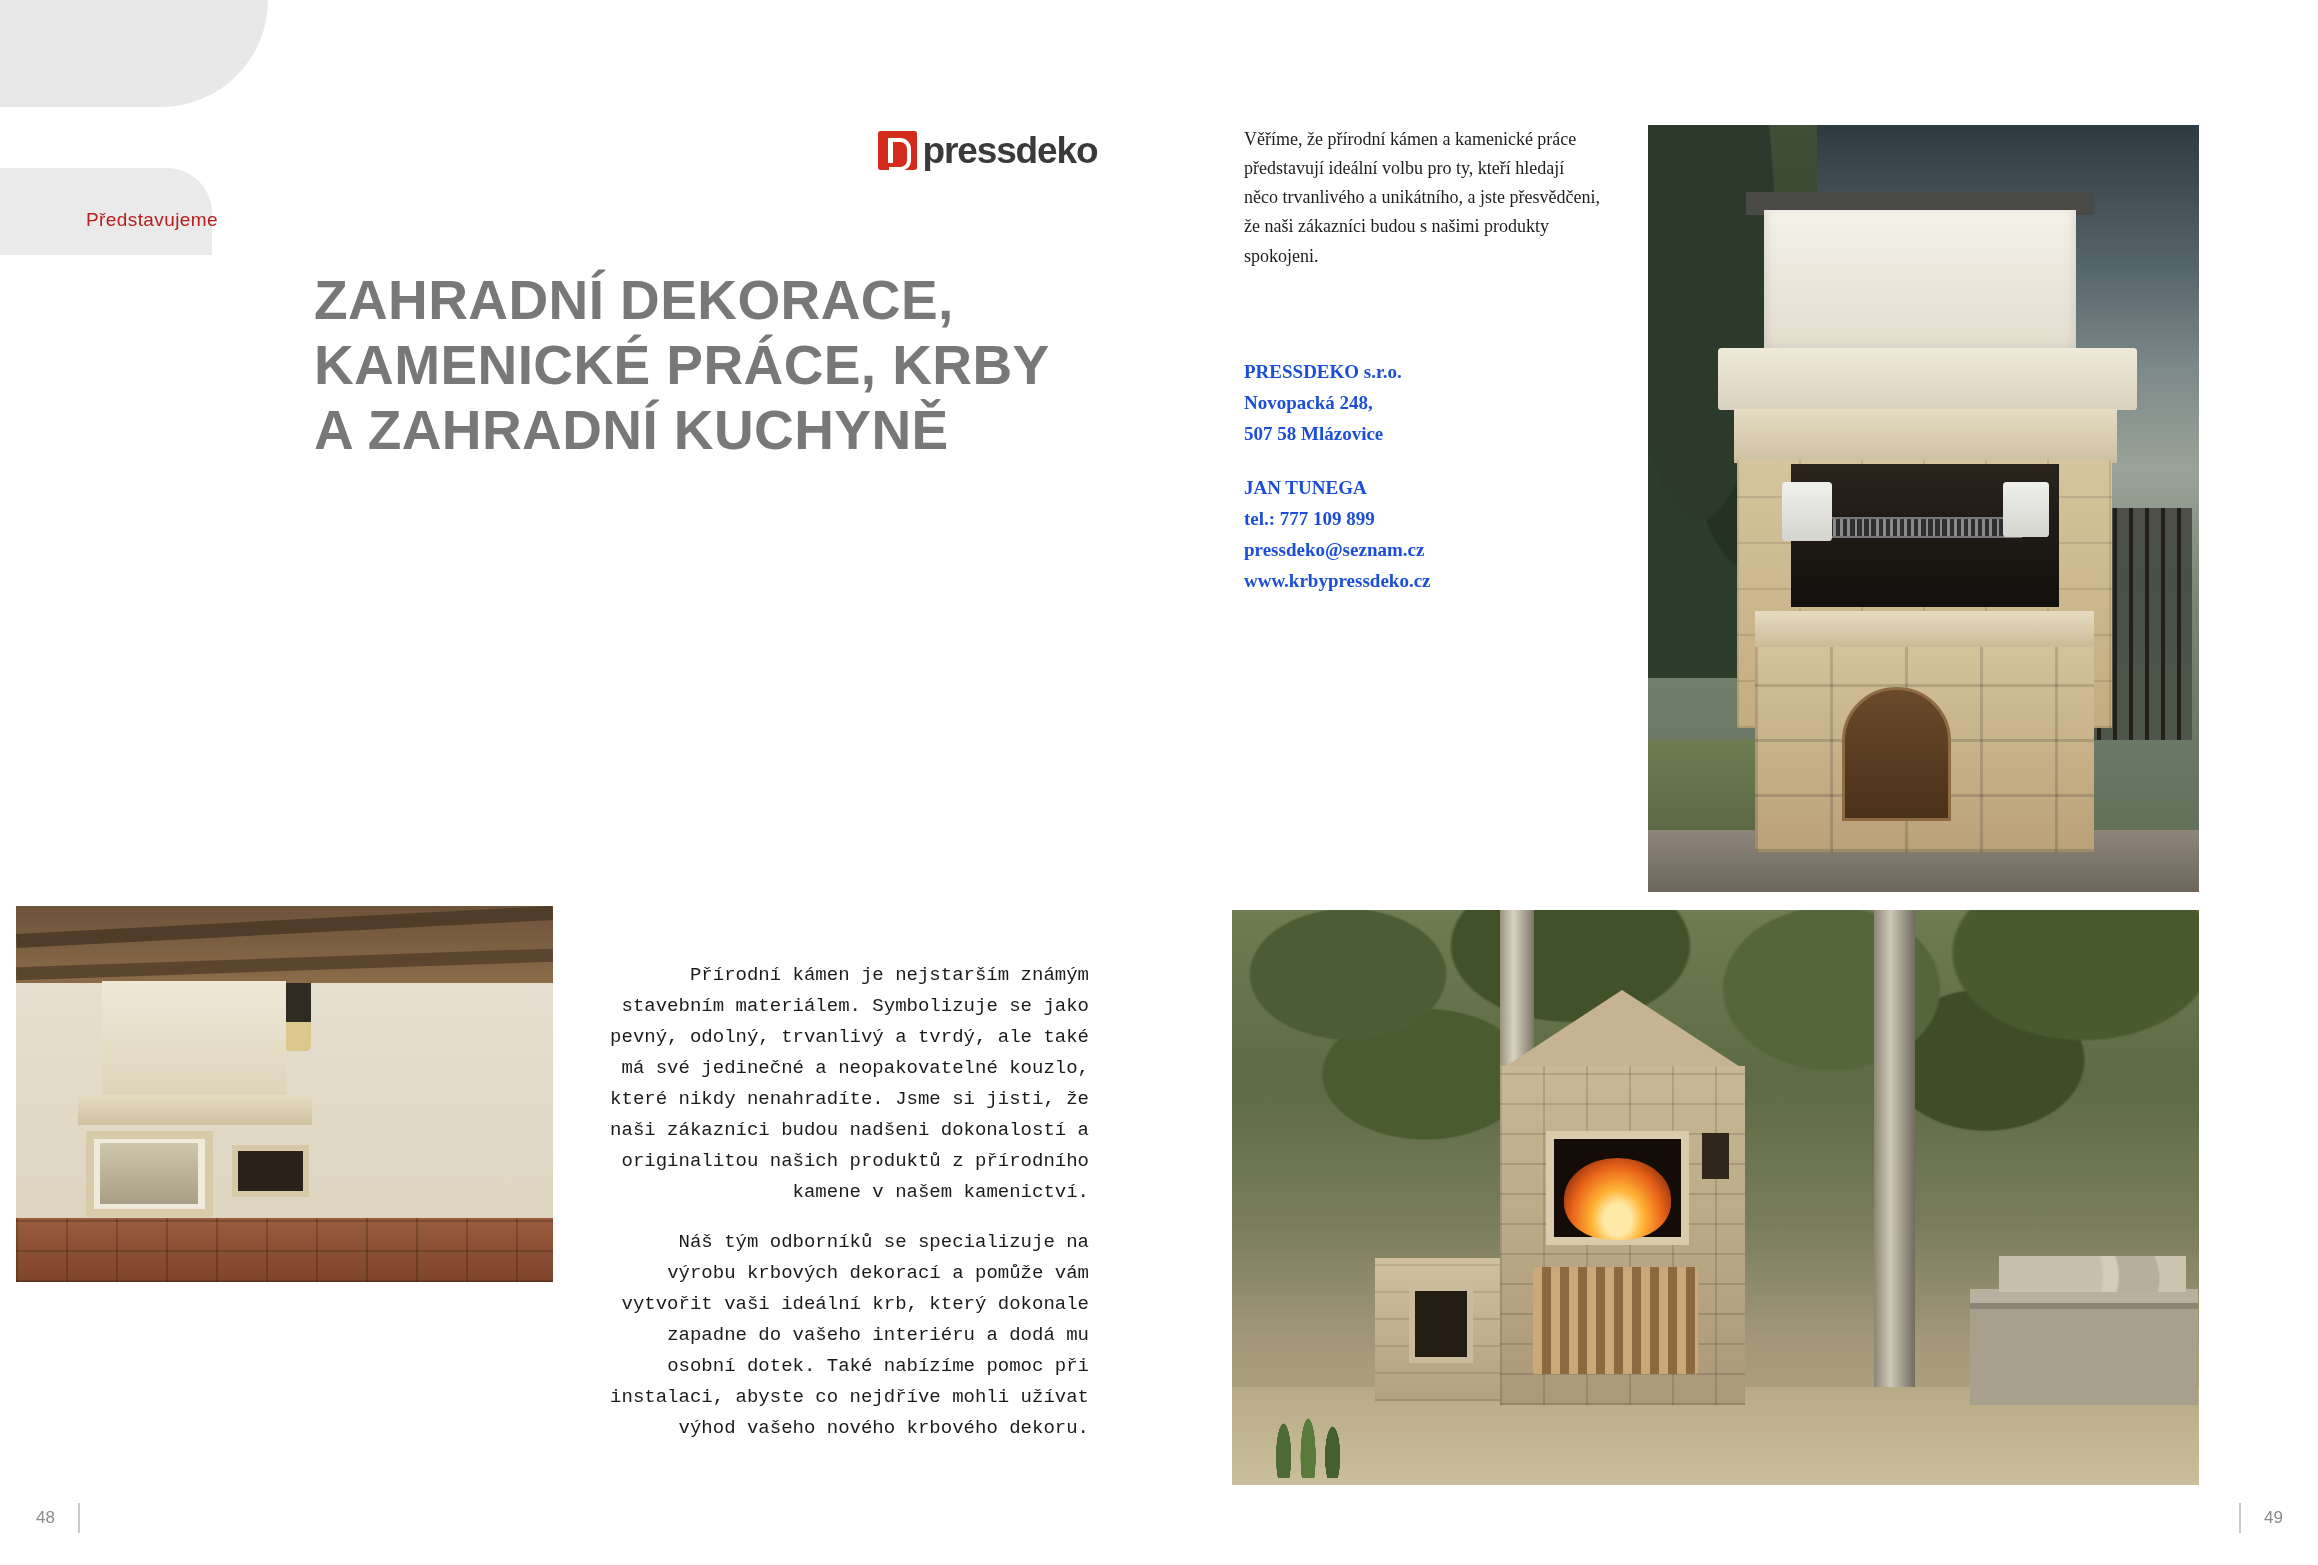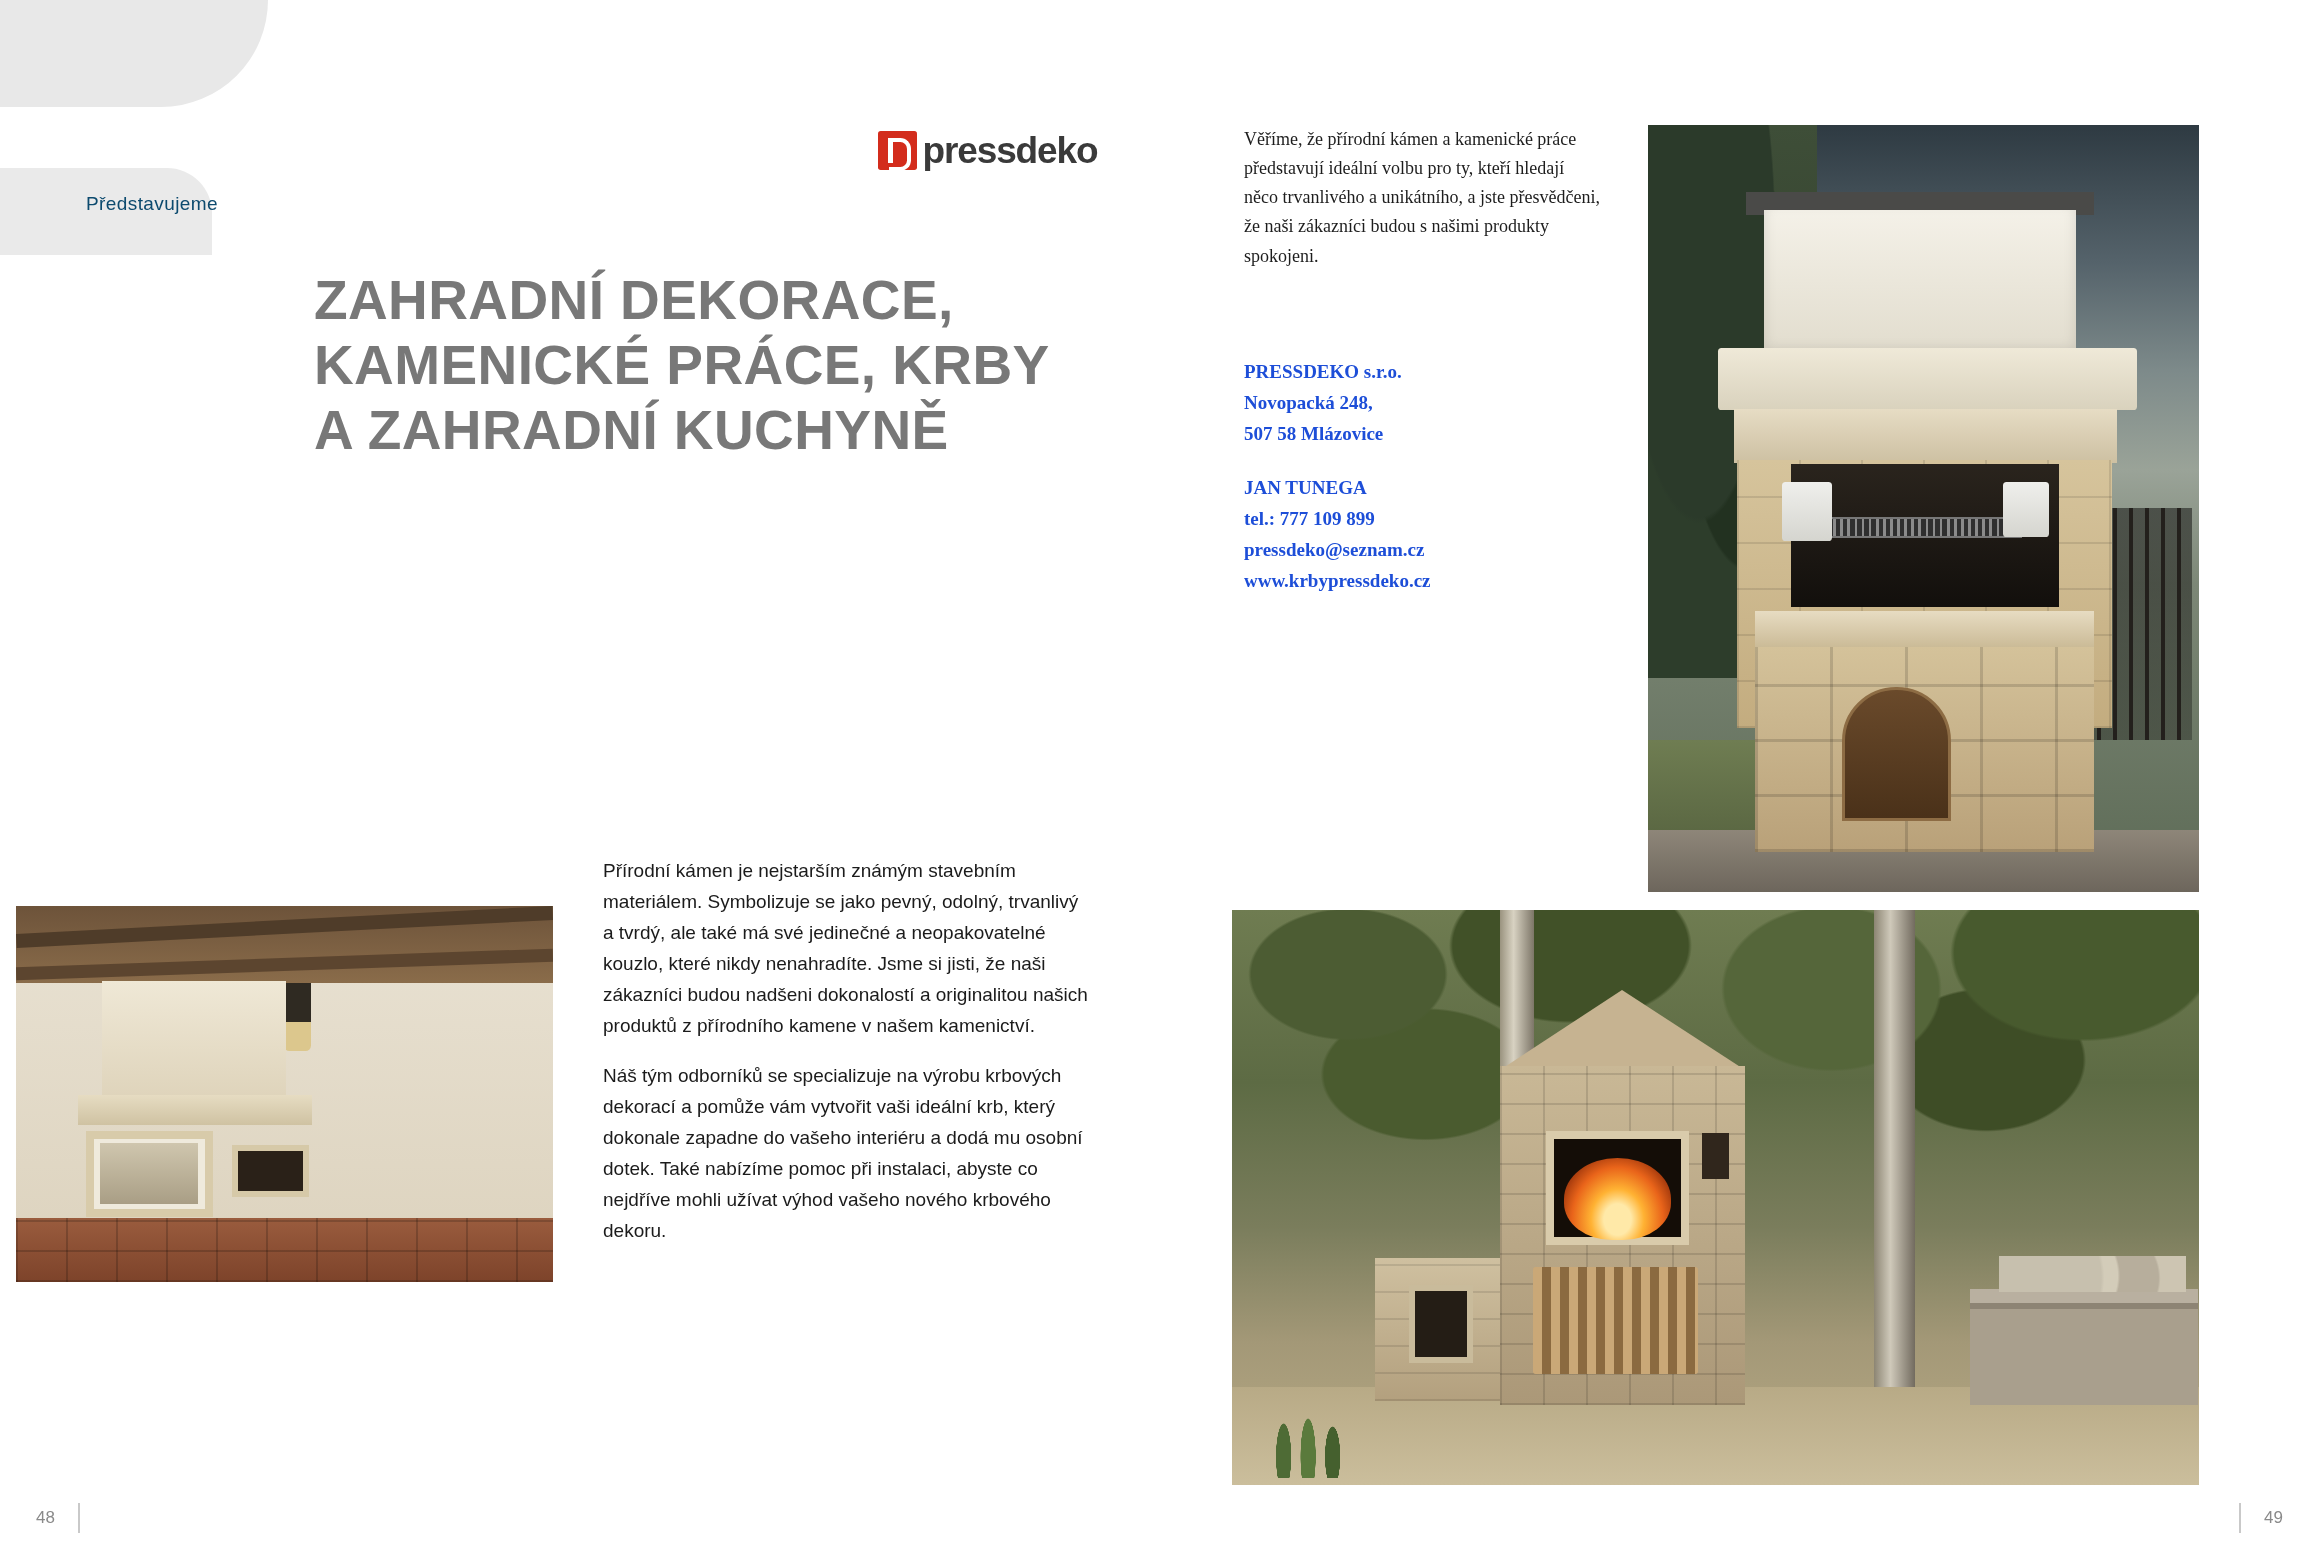--- a/index.html
+++ b/index.html
@@ -45,23 +45,23 @@
     top: 168px;
     width: 212px;
     height: 87px;
     background: #eaeaea;
     border-top-right-radius: 45px;
     border-bottom-right-radius: 0px;
   }
   .intro-tab-label {
     position: absolute;
     left: 86px;
-    top: 193px;
+    top: 209px;
     font-size: 19px;
-    color: #0c4a6e;
+    color: #b91c1c;
     letter-spacing: 0.4px;
     font-family: "Liberation Sans", sans-serif;
   }
 
   
   .logo {
     position: absolute;
     left: 878px;
     top: 129px;
     display: flex;
@@ -151,26 +151,27 @@
     line-height: 1.63;
     color: #1d4ed8;
     font-weight: bold;
   }
   .contact-block .gap { height: 23px; }
 
   
   .body-col {
     position: absolute;
     left: 603px;
-    top: 856px;
+    top: 960px;
     width: 486px;
-    font-family: Liberation Sans, sans-serif;
+    font-family: Liberation Mono, monospace;
     font-size: 19px;
     line-height: 1.63;
     color: #1b1b1b;
+    text-align: right;
   }
   .body-col p { margin-bottom: 19.6px; }
   .body-col p:last-child { margin-bottom: 0; }
 
   
   .img {
     position: absolute;
     overflow: hidden;
     background: #cfcfcf;
   }

